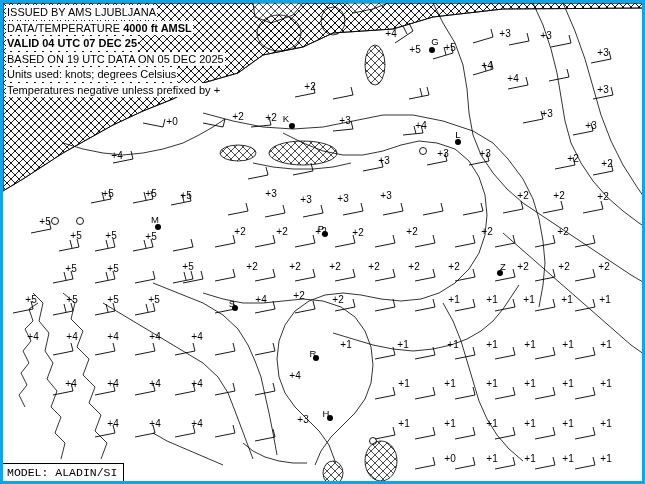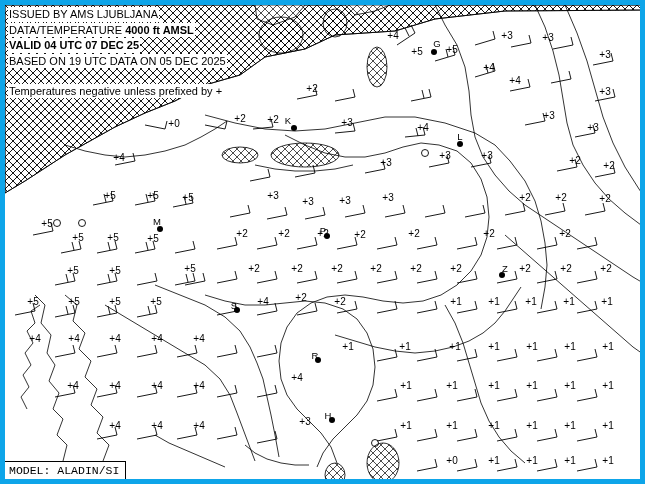--- a/index.html
+++ b/index.html
@@ -7,21 +7,21 @@
     padding: 0;
     background: #ffffff;
   }
   #page {
     position: relative;
     width: 645px;
     height: 484px;
     background: #ffffff;
     font-family: "Liberation Sans", sans-serif;
     overflow: hidden;
-    border: 5px solid #0ea5e9;
+    border: 3px solid #0ea5e9;
     box-sizing: border-box;
   }
   #map-svg {
     position: absolute;
     left: 0;
     top: 0;
     width: 645px;
     height: 484px;
   }
   .header-block {
@@ -269,21 +269,21 @@
       <circle cx="313" cy="355" r="3"></circle>
       <circle cx="327" cy="415" r="3"></circle>
     </g>
   </svg>
 
   <div class="header-block">
     <div class="header-line">ISSUED BY AMS LJUBLJANA</div><br>
     <div class="header-line"><span>DATA/TEMPERATURE </span><span class="bold-part">4000 ft AMSL</span></div><br>
     <div class="header-line bold">VALID 04 UTC 07 DEC 25</div><br>
     <div class="header-line">BASED ON 19 UTC DATA ON 05 DEC 2025</div><br>
-    <br>
+    <div class="header-line">Units used: knots; degrees Celsius</div><br>
     <div class="header-line">Temperatures negative unless prefixed by +</div>
   </div>
 
   <div class="footer-block">
     <div class="footer-line">MODEL: ALADIN/SI</div>
   </div>
 
   <div id="temps-layer">
       <div class="temp-label" style="left: 388px; top: 30px;">+4</div>
       <div class="temp-label" style="left: 412px; top: 46px;">+5</div>

